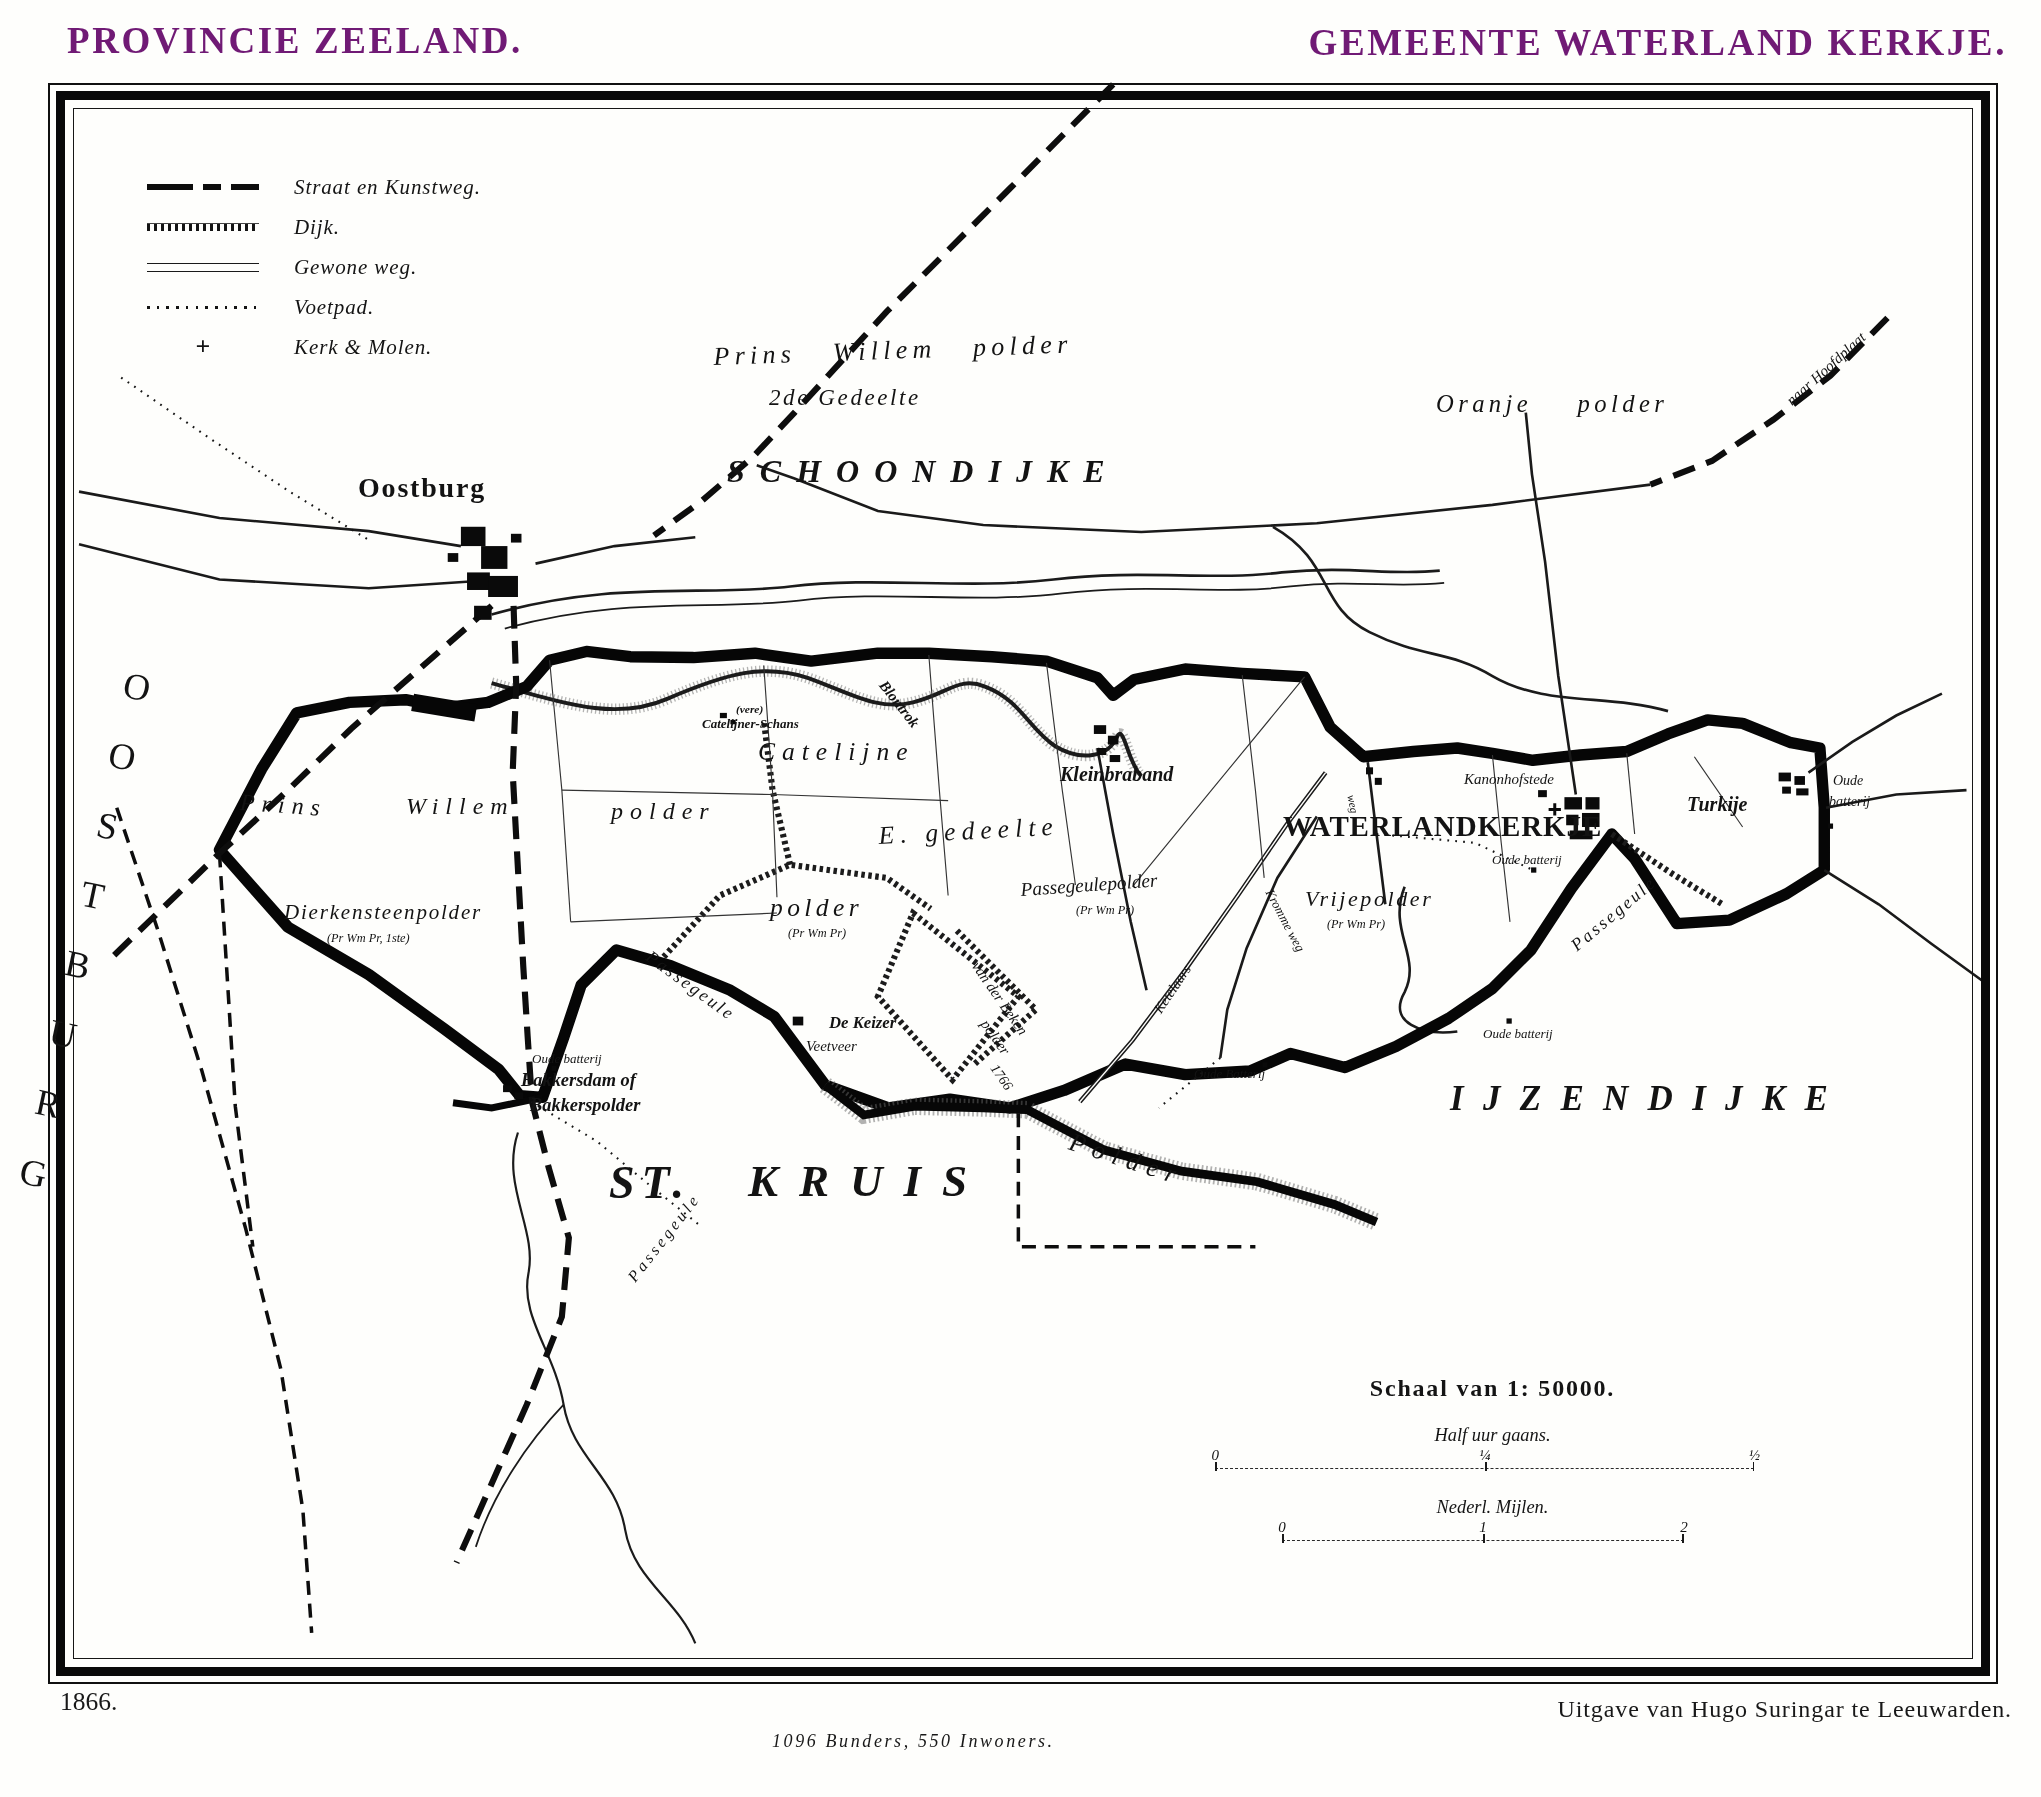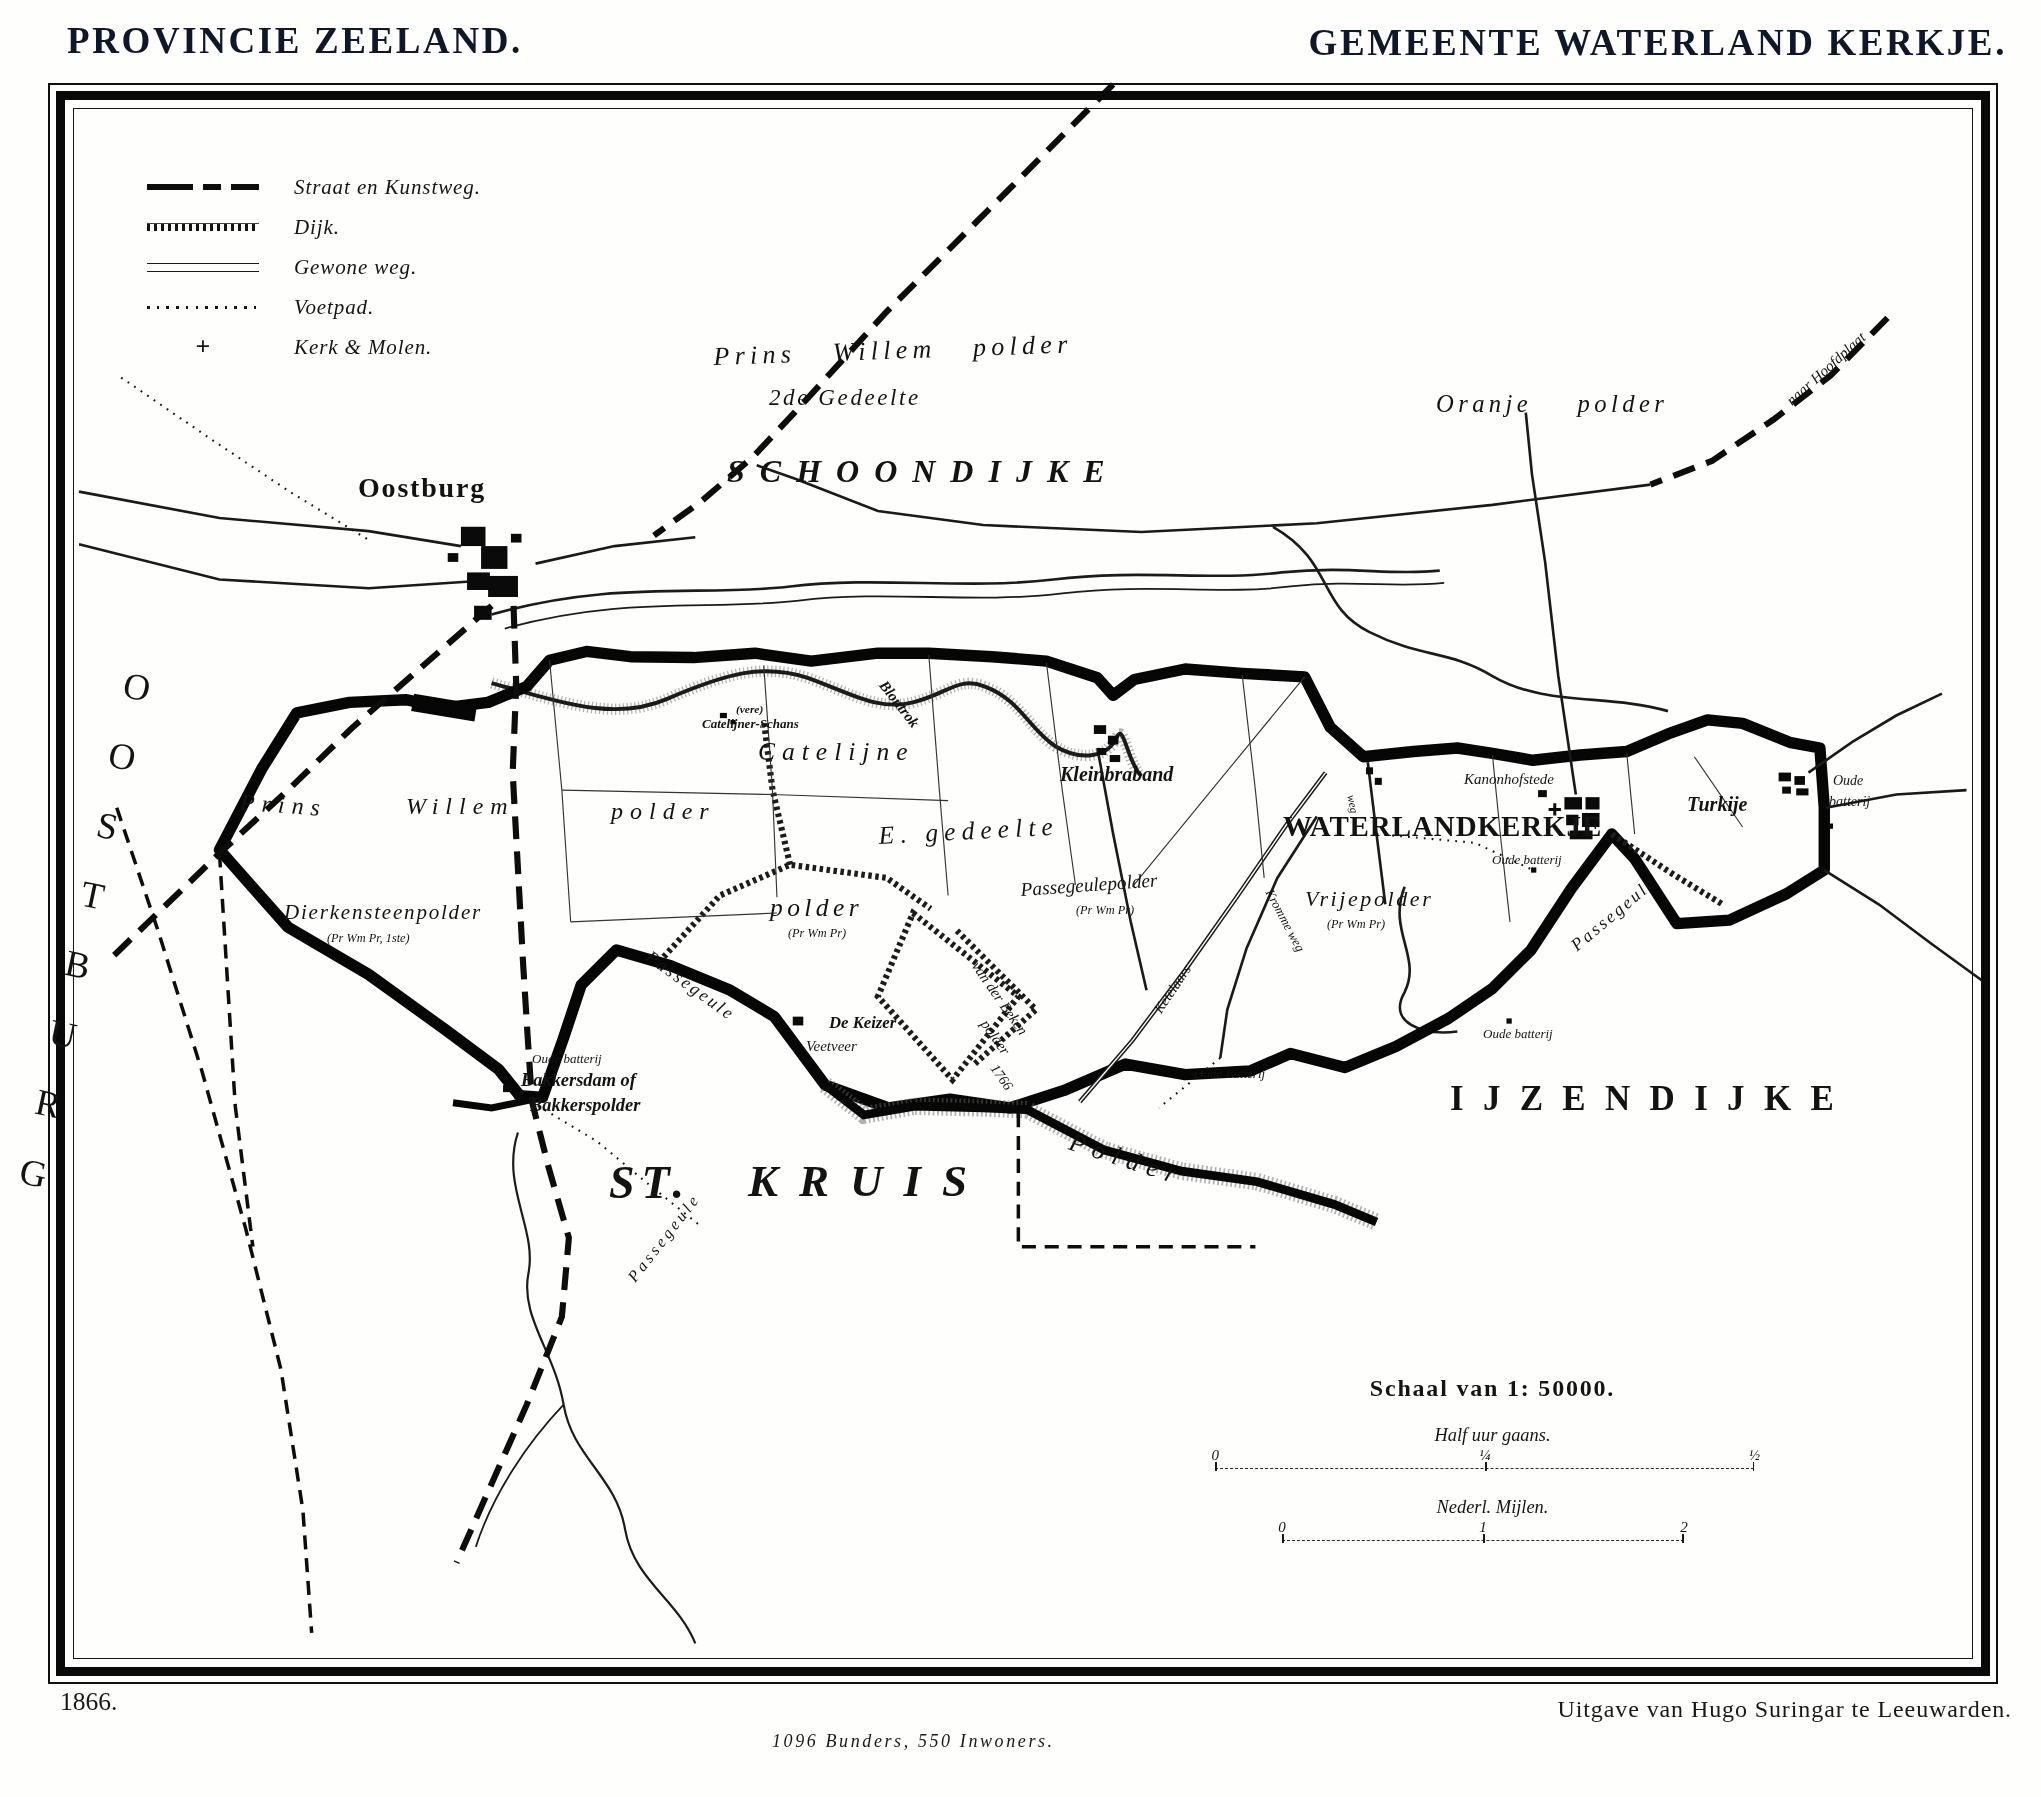--- a/index.html
+++ b/index.html
@@ -1,20 +1,20 @@
 <!DOCTYPE html>
 <html style="font-size:14px"><head>
 <meta charset="utf-8">
 <style>
   html,body{margin:0;padding:0;background:#e8e8e4;}
   .page{
     position:relative;width:2042px;height:1798px;background:#fefefc;
     overflow:hidden;font-family:"Liberation Serif",serif;color:#141414;
   }
-  .title{position:absolute;font-weight:bold;font-size:37px;letter-spacing:2.6px;color:#0f172a;white-space:nowrap;}
+  .title{position:absolute;font-weight:bold;font-size:37px;letter-spacing:2.6px;color:#701a75;white-space:nowrap;}
   .frame{position:absolute;left:48px;top:83px;width:1946px;height:1597px;border:2.6px solid #101010;pointer-events:none;}
   .frame-mid{position:absolute;inset:6.1px;border:9.7px solid #090909;}
   .frame-inner{position:absolute;inset:23px;border:1.8px solid #161616;}
   svg.linework{position:absolute;left:0;top:0;}
   .lbl{position:absolute;white-space:nowrap;color:#131313;transform-origin:left top;line-height:1;}
   .it{font-style:italic;}
   .legend{position:absolute;left:147px;top:167px;width:413px;}
   .legend-row{position:relative;height:40px;display:flex;align-items:center;}
   .legend-sym{width:112px;margin-right:35px;flex:none;position:relative;height:12.3px;}
   .sym-kunstweg{height:5.3px;margin-top:3.5px;background:repeating-linear-gradient(90deg,#0c0c0c 0 46px,transparent 46px 56px,#0c0c0c 56px 74px,transparent 74px 84px);}
@@ -225,21 +225,21 @@
   <div class="lbl it" style="left:1305px;top:888px;font-size:22px;letter-spacing:2.6px;">Vrijepolder</div>
   <div class="lbl it" style="left:1327px;top:918px;font-size:12.3px;">(Pr Wm Pr)</div>
   <div class="lbl it" style="left:1152px;top:1008px;font-size:14px;transform:rotate(-56deg);">Ketelaars</div>
   <div class="lbl it" style="left:1275px;top:887px;font-size:13px;transform:rotate(62deg);">Kromme weg</div>
   <div class="lbl it" style="left:1483px;top:1027px;font-size:13px;">Oude batterij</div>
   <div class="lbl it" style="left:1194px;top:1067px;font-size:13px;">Oude Batterij</div>
   <div class="lbl it" style="left:1568px;top:941px;font-size:17.6px;letter-spacing:2.6px;transform:rotate(-40deg);">Passegeule</div>
   <div class="lbl it" style="left:653px;top:948px;font-size:17.6px;letter-spacing:2.6px;transform:rotate(36deg);">Passegeule</div>
   <div class="lbl it" style="left:625px;top:1275px;font-size:16px;letter-spacing:3.5px;transform:rotate(-52deg);">Passegeule</div>
 
-  <div class="lbl" style="left:1450px;top:1081px;font-size:35px;letter-spacing:19.3px;font-weight:bold;">IJZENDIJKE</div>
+  <div class="lbl" style="left:1450px;top:1081px;font-size:35px;font-style:italic;letter-spacing:19.3px;font-weight:bold;">IJZENDIJKE</div>
 
   <div class="lbl it" style="left:241px;top:790px;font-size:24px;letter-spacing:7px;transform:rotate(4deg);">Prins</div>
   <div class="lbl it" style="left:406px;top:794px;font-size:24px;letter-spacing:7px;">Willem</div>
   <div class="lbl it" style="left:611px;top:799px;font-size:24px;letter-spacing:7px;">polder</div>
   <div class="lbl it" style="left:284px;top:902px;font-size:21px;letter-spacing:1.8px;">Dierkensteenpolder</div>
   <div class="lbl it" style="left:327px;top:932px;font-size:12.3px;">(Pr Wm Pr, 1ste)</div>
 
   <div class="lbl it" style="left:829px;top:1015px;font-size:16.7px;font-weight:bold;">De Keizer</div>
   <div class="lbl it" style="left:806px;top:1039px;font-size:15px;">Veetveer</div>
 

